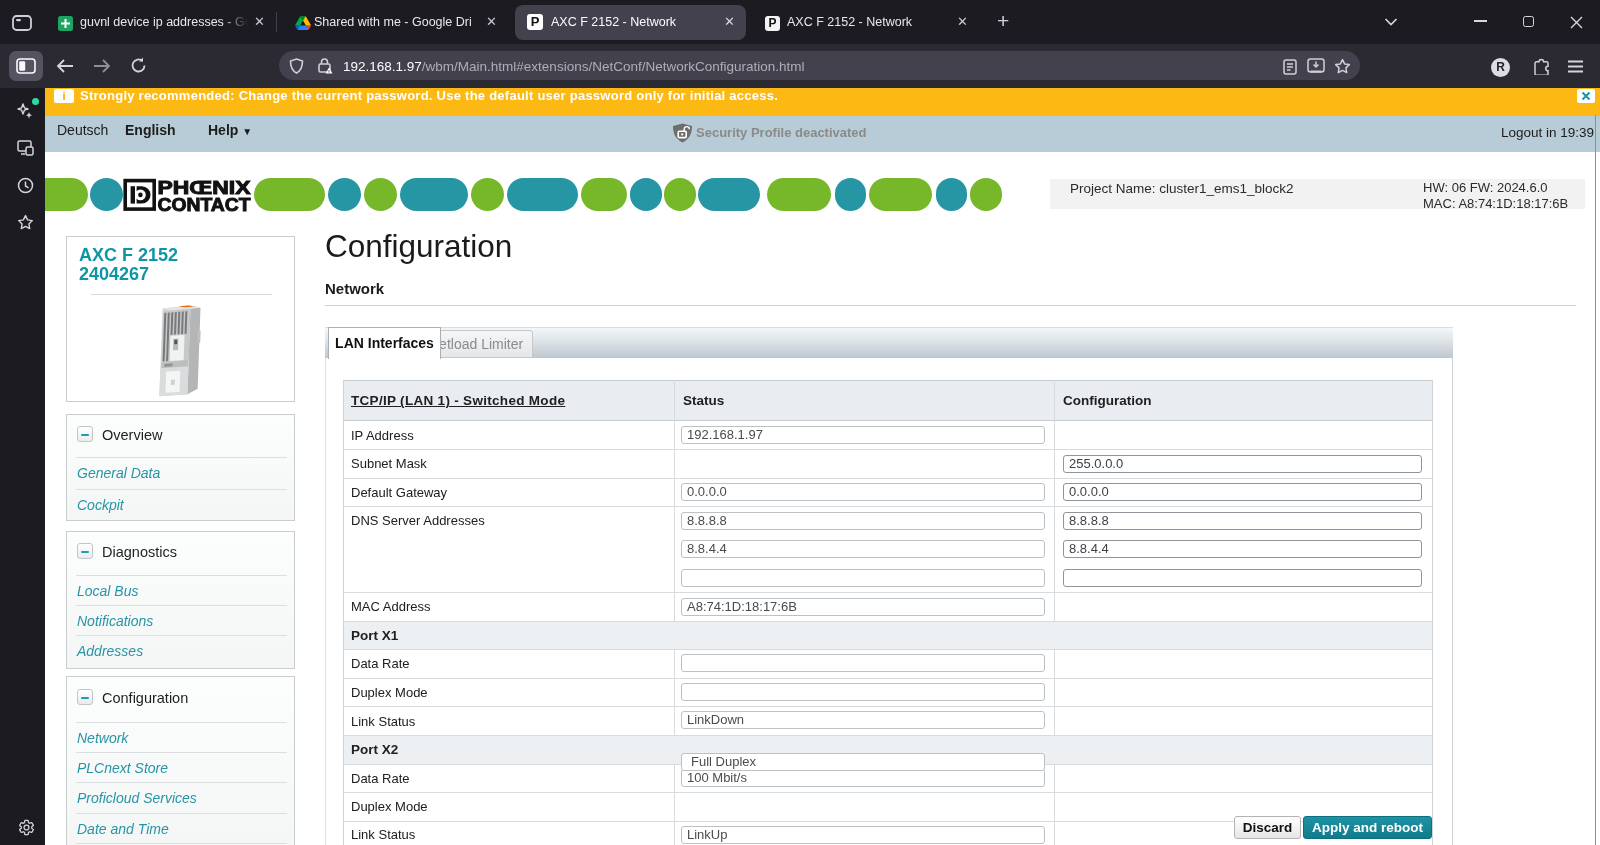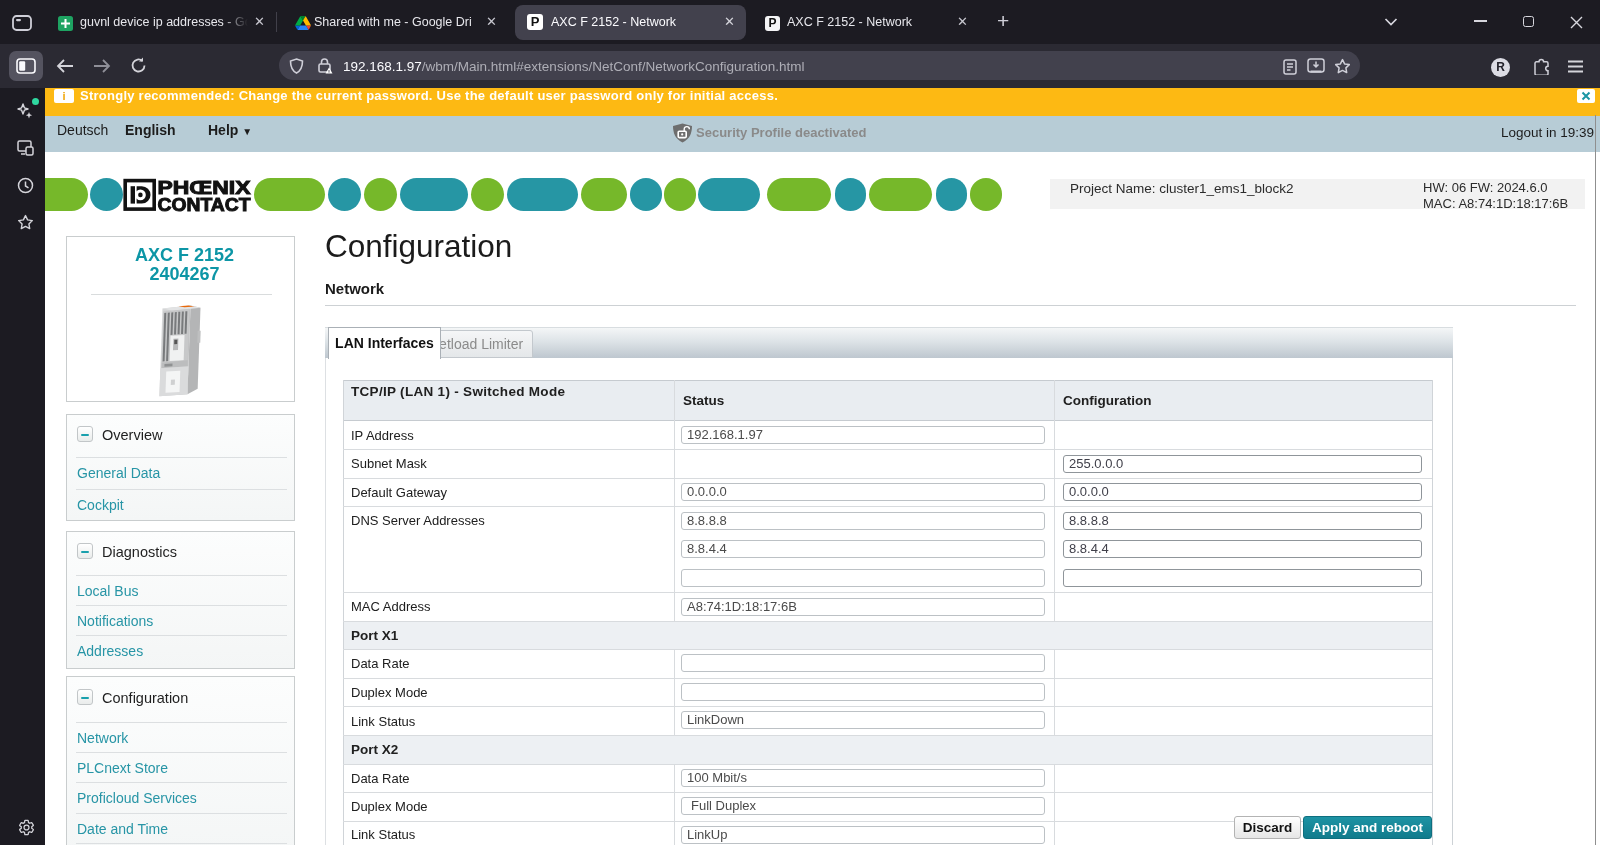--- a/index.html
+++ b/index.html
@@ -1,20 +1,20 @@
 <!DOCTYPE html>
 <html><head><meta charset="utf-8"><title>AXC F 2152 - Network</title>
 <style>
 *{margin:0;padding:0;box-sizing:border-box;}
 html,body{width:1600px;height:845px;overflow:hidden;background:#fff;}
 body{font-family:"Liberation Sans",sans-serif;}
 #s{position:absolute;left:0;top:0;width:1600px;height:845px;overflow:hidden;background:#fff;}
 .a{position:absolute;}
 .tt{color:#e7e7ec;font-size:12.5px;white-space:nowrap;overflow:hidden;}
-.mlink{position:absolute;left:77px;font-size:14px;color:#2795a6;white-space:nowrap;}
+.mlink{position:absolute;left:77px;font-size:14px;color:#2795a6;white-space:nowrap;font-style:italic;}
 .msep{position:absolute;left:76px;width:211px;height:1px;background:#dcdfe1;}
 .mbox{position:absolute;left:66px;width:229px;border:1px solid #c9cdce;background:linear-gradient(180deg,#fcfdfd 0%,#f4f6f6 100%);}
 .mbtn{position:absolute;width:16px;height:16px;border:1px solid #c2c6c8;border-radius:3px;background:linear-gradient(180deg,#ffffff,#e9eceb);}
 .mbtn i{position:absolute;left:3px;top:6.5px;width:8px;height:2.5px;background:#19a0ad;border-radius:1px;}
 .mhead{position:absolute;left:102px;font-size:14.5px;color:#1f1f1f;}
 .rowlab{position:absolute;left:351px;font-size:13px;color:#202020;white-space:nowrap;}
 .hline{position:absolute;background:#d8dbde;height:1px;}
 .inp{position:absolute;height:18px;background:#fff;border-radius:3px;font-size:13px;line-height:16px;padding:0 5px;white-space:nowrap;}
 .inpS{left:681px;width:364px;border:1px solid #bcc1c5;color:#4b4b4b;}
 .inpC{left:1063px;width:359px;border:1px solid #8f959a;color:#40404a;}
@@ -177,21 +177,21 @@
 <circle cx="18.4" cy="18.9" r="5.4" fill="#fff"></circle>
 <circle cx="18.4" cy="18.9" r="2.3" fill="#121212"></circle>
 <text x="35.5" y="18.2" font-family="Liberation Sans,sans-serif" font-weight="bold" font-size="18.5" fill="#121212" stroke="#121212" stroke-width="1" textLength="93" lengthAdjust="spacingAndGlyphs">PHŒNIX</text>
 <text x="35.5" y="34.6" font-family="Liberation Sans,sans-serif" font-weight="bold" font-size="18.5" fill="#121212" stroke="#121212" stroke-width="1" textLength="93" lengthAdjust="spacingAndGlyphs">CONTACT</text>
     </svg>
 <div class="a" style="left:1050px;top:179px;width:535px;height:30px;background:#f2f2f2;"></div>
 <div class="a" style="left:1070px;top:181px;font-size:13.5px;color:#2b2b2b;">Project Name: cluster1_ems1_block2</div>
 <div class="a" style="left:1423px;top:180px;font-size:13px;line-height:15.5px;color:#2b2b2b;">HW: 06 FW: 2024.6.0<br>MAC: A8:74:1D:18:17:6B</div>
 <div class="a" style="left:1595px;top:115px;width:1px;height:730px;background:#8f8f8f;"></div>
 <div class="mbox" style="top:236px;height:166px;background:#fff;">
-<div style="position:absolute;left:4px;top:0;width:100%;text-align:center;">
+<div style="position:absolute;left:12px;top:0;width:100%;">
 <div style="margin-top:9px;font-size:18px;font-weight:bold;color:#0d96a6;line-height:19px;">AXC F 2152<br>2404267</div>
       </div>
 <div style="position:absolute;left:24px;top:57px;width:181px;height:1px;background:#d9dcdd;"></div>
 </div>
 <svg class="a" style="left:153px;top:300px" width="52" height="100" viewBox="0 0 52 100">
 <defs>
         <linearGradient id="dg1" x1="0" y1="0" x2="1" y2="0">
 <stop offset="0" stop-color="#d6d7d8"></stop>
           <stop offset="1" stop-color="#c0c1c2"></stop>
         </linearGradient>
@@ -276,21 +276,21 @@
 <div class="hline" style="left:343px;top:506px;width:1089px;"></div>
 <div class="hline" style="left:343px;top:592px;width:1089px;"></div>
 <div class="hline" style="left:343px;top:621px;width:1089px;"></div>
 <div class="hline" style="left:343px;top:649px;width:1089px;"></div>
 <div class="hline" style="left:343px;top:678px;width:1089px;"></div>
 <div class="hline" style="left:343px;top:706px;width:1089px;"></div>
 <div class="hline" style="left:343px;top:735px;width:1089px;"></div>
 <div class="hline" style="left:343px;top:764px;width:1089px;"></div>
 <div class="hline" style="left:343px;top:792px;width:1089px;"></div>
 <div class="hline" style="left:343px;top:821px;width:1089px;"></div>
-<div class="rowlab" style="left:351px;top:384px;font-weight:bold;font-size:13.5px;letter-spacing:.3px;">TCP/IP (LAN 1) - Switched Mode</div>
+<div class="rowlab" style="left:351px;top:393px;font-weight:bold;font-size:13.5px;letter-spacing:.3px;text-decoration:underline;">TCP/IP (LAN 1) - Switched Mode</div>
 <div class="rowlab" style="left:683px;top:393px;font-weight:bold;font-size:13.5px;">Status</div>
 <div class="rowlab" style="left:1063px;top:393px;font-weight:bold;font-size:13.5px;">Configuration</div>
 <div class="rowlab" style="top:428px;">IP Address</div>
 <div class="rowlab" style="top:456px;">Subnet Mask</div>
 <div class="rowlab" style="top:485px;">Default Gateway</div>
 <div class="rowlab" style="top:513px;">DNS Server Addresses</div>
 <div class="rowlab" style="top:599px;">MAC Address</div>
 <div class="rowlab" style="top:628px;font-weight:bold;font-size:13.5px;">Port X1</div>
 <div class="rowlab" style="top:656px;">Data Rate</div>
 <div class="rowlab" style="top:685px;">Duplex Mode</div>
@@ -302,21 +302,21 @@
 <div class="inp inpS" style="top:426px;">192.168.1.97</div>
 <div class="inp inpS" style="top:483px;">0.0.0.0</div>
 <div class="inp inpS" style="top:512px;">8.8.8.8</div>
 <div class="inp inpS" style="top:540px;">8.8.4.4</div>
 <div class="inp inpS" style="top:569px;"></div>
 <div class="inp inpS" style="top:598px;">A8:74:1D:18:17:6B</div>
 <div class="inp inpS" style="top:654px;"></div>
 <div class="inp inpS" style="top:683px;"></div>
 <div class="inp inpS" style="top:711px;">LinkDown</div>
 <div class="inp inpS" style="top:769px;">100 Mbit/s</div>
-<div class="inp inpS" style="top:797px;padding-left:9px;">Full Duplex</div>
+<div class="inp inpS" style="top:753px;padding-left:9px;">Full Duplex</div>
 <div class="inp inpS" style="top:826px;">LinkUp</div>
 <div class="inp inpC" style="top:455px;">255.0.0.0</div>
 <div class="inp inpC" style="top:483px;">0.0.0.0</div>
 <div class="inp inpC" style="top:512px;">8.8.8.8</div>
 <div class="inp inpC" style="top:540px;">8.8.4.4</div>
 <div class="inp inpC" style="top:569px;"></div>
 <div class="a" style="left:1234px;top:816px;width:67px;height:23px;background:linear-gradient(180deg,#ffffff,#e6e6e6);border:1px solid #b3b3b3;border-radius:3px;text-align:center;font-size:13.5px;font-weight:bold;color:#111;line-height:21px;">Discard</div>
 <div class="a" style="left:1303px;top:816px;width:129px;height:23px;background:linear-gradient(180deg,#1d93a4,#117b8c);border:1px solid #0e6f7f;border-radius:3px;text-align:center;font-size:13.5px;font-weight:bold;color:#fff;line-height:21px;">Apply and reboot</div>
 </div>
 </body></html>

